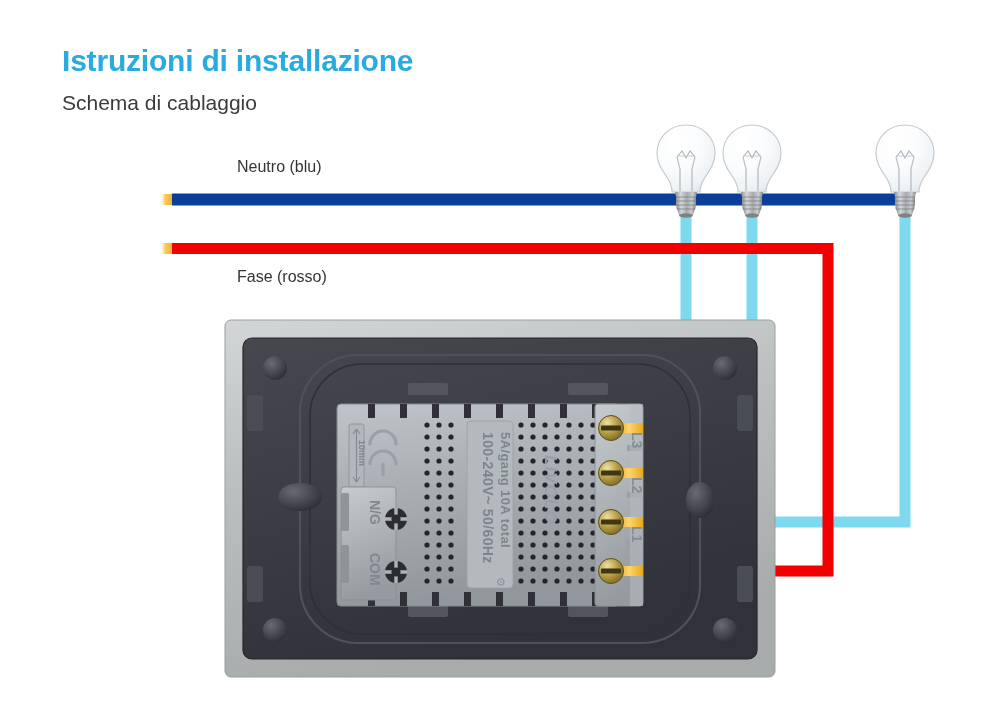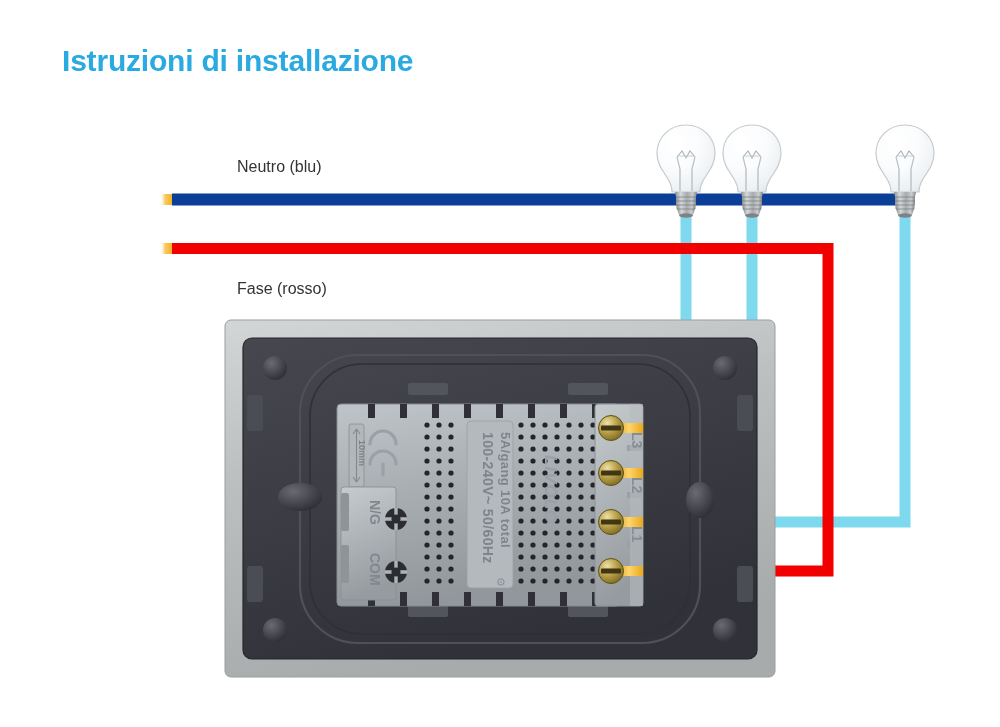--- a/index.html
+++ b/index.html
@@ -23,31 +23,32 @@
     position:absolute;left:62px;top:91px;
     font-size:21px;font-weight:normal;
     color:#3b3b3b;white-space:nowrap;
   }
   .wire-label{
     position:absolute;
     font-size:16px;color:#333333;
     white-space:nowrap;
   }
   #lbl-neutral{left:237px;top:158px;}
-  #lbl-live{left:237px;top:268px;margin-top:12px;}
+  #lbl-live{left:237px;top:268px;}
 
   
   svg#diagram{position:absolute;left:0;top:0;width:1000px;height:727px;}
 </style>
 </head>
 <body>
 
 <div id="stage">
 
   <div class="title">Istruzioni di installazione</div>
+  <div class="subtitle">Schema di cablaggio</div>
 
   <div class="wire-label" id="lbl-neutral">Neutro (blu)</div>
   <div class="wire-label" id="lbl-live">Fase (rosso)</div>
 
   <svg id="diagram" viewBox="0 0 1000 727">
     <defs>
 
       <linearGradient id="gTip" x1="0" y1="0" x2="1" y2="0">
         <stop offset="0" stop-color="#ffffff" stop-opacity="0"></stop>
         <stop offset="0.35" stop-color="#f7cd63"></stop>

